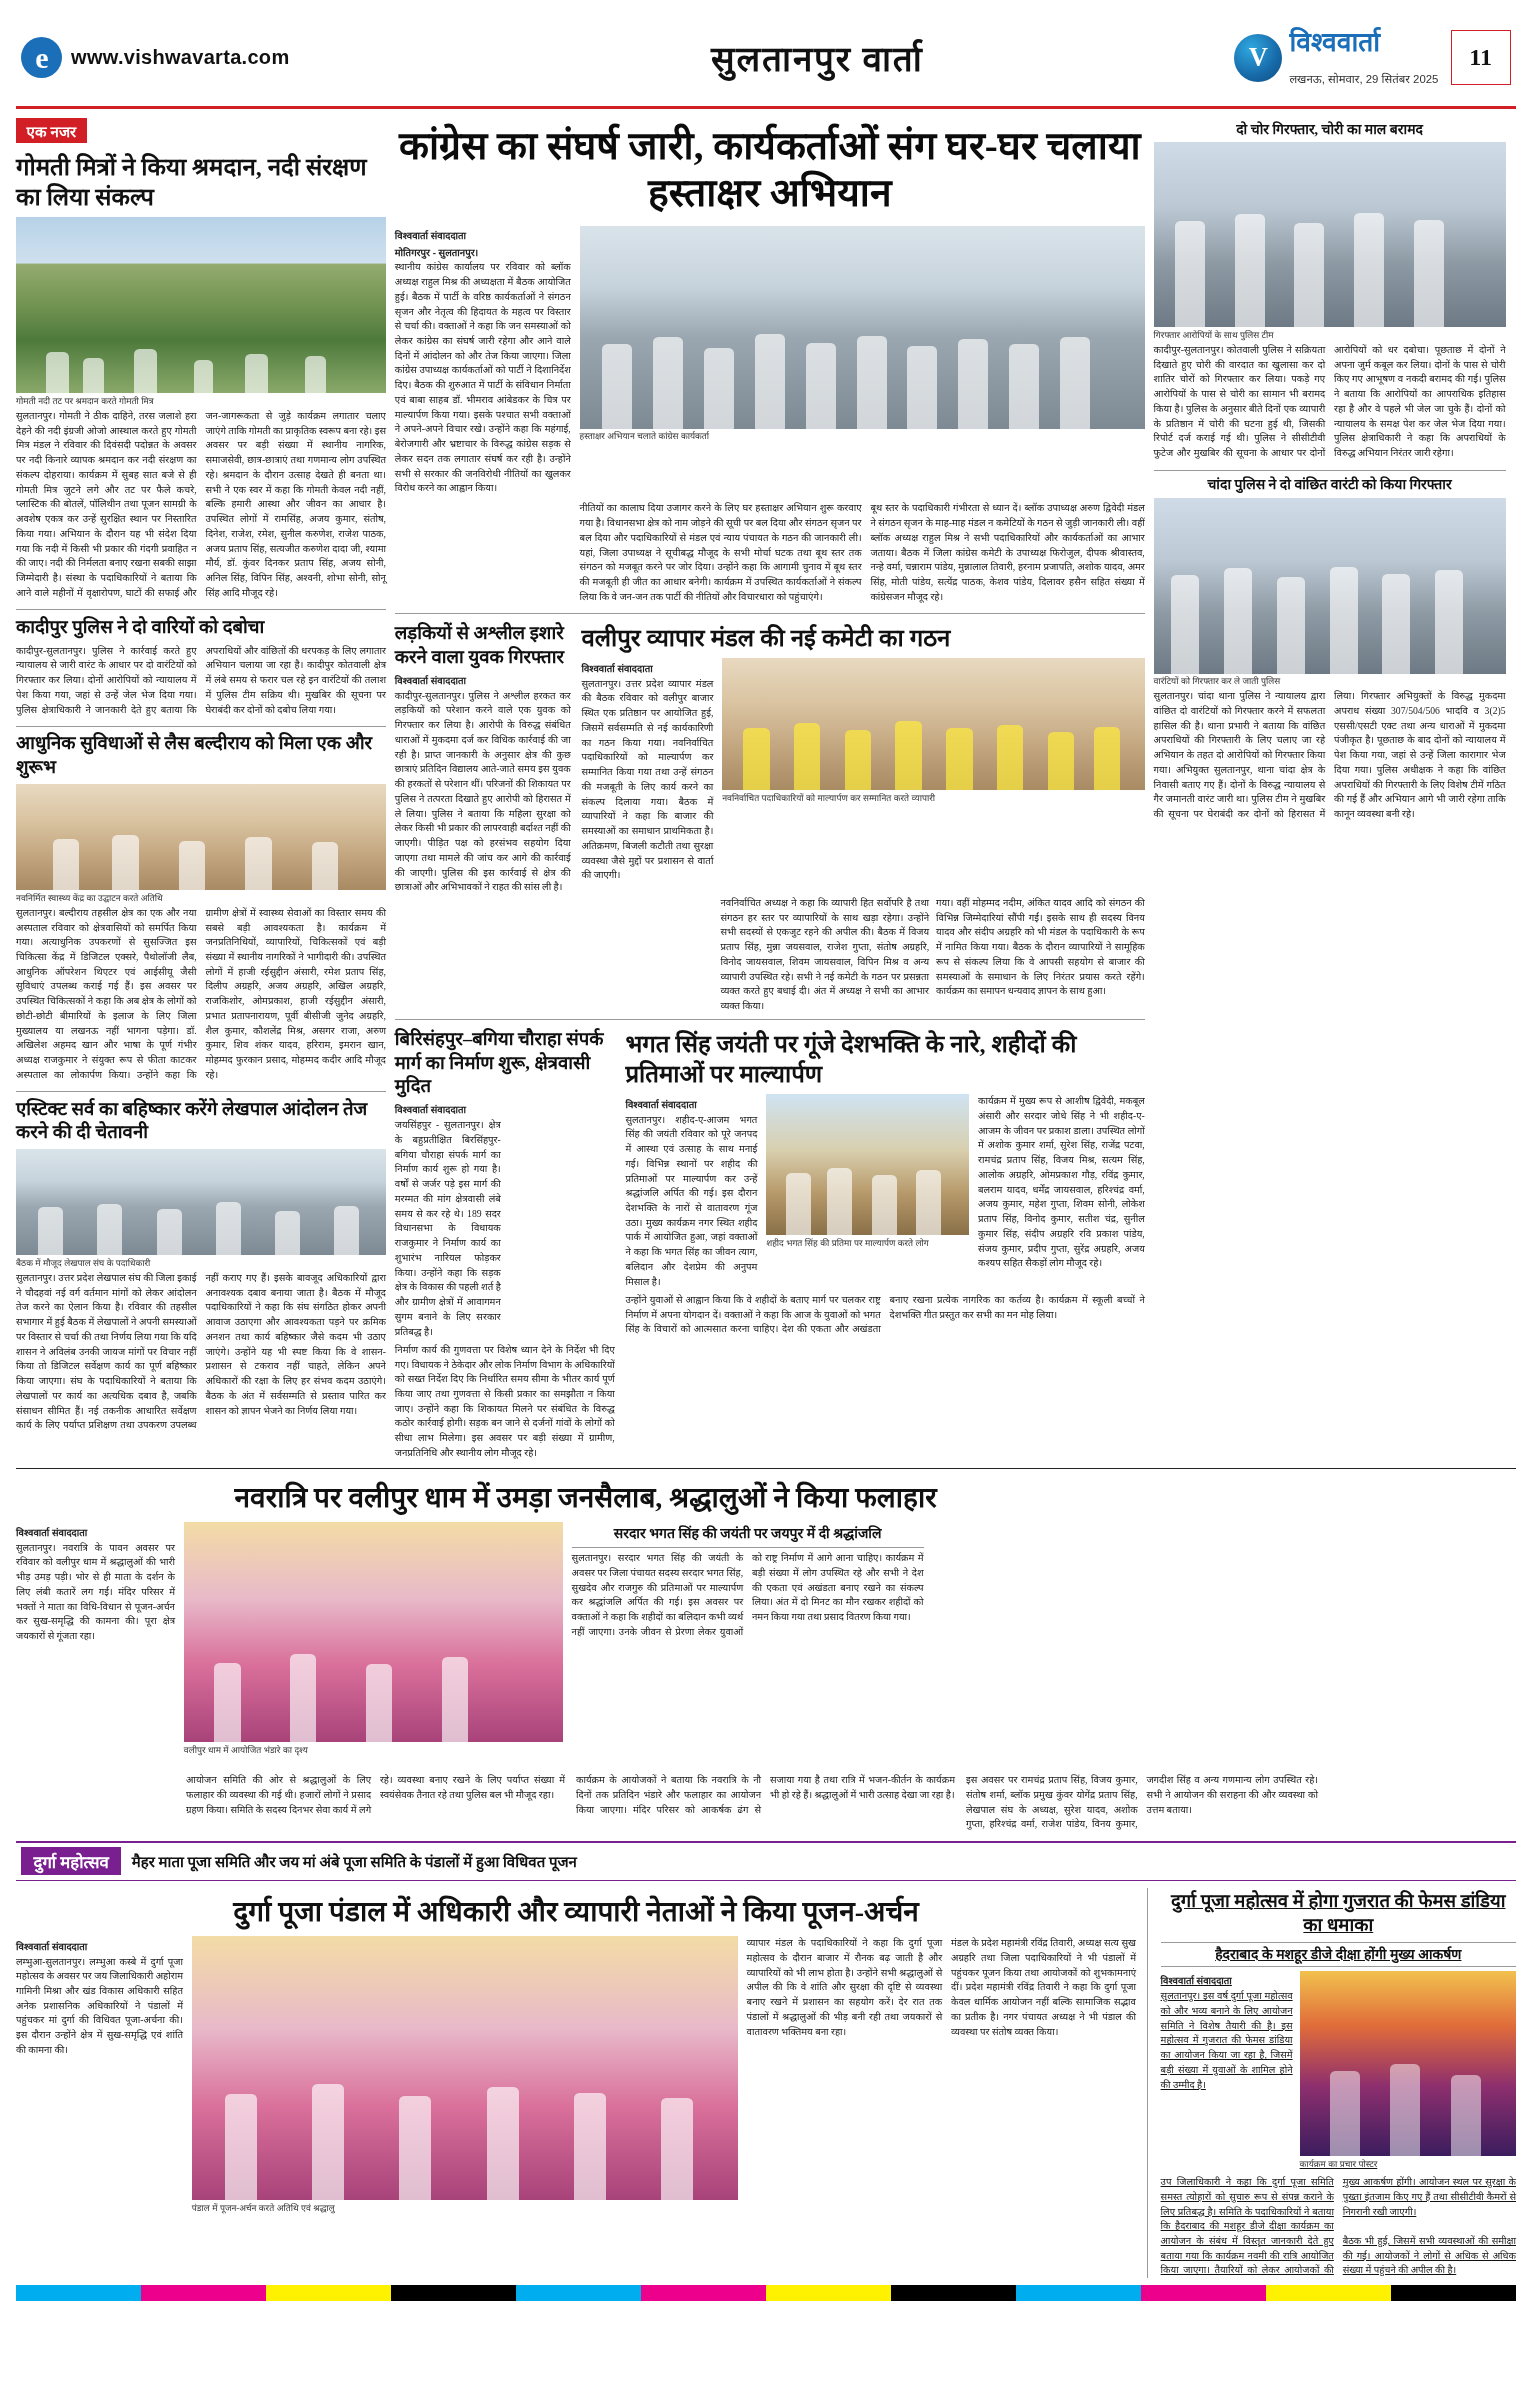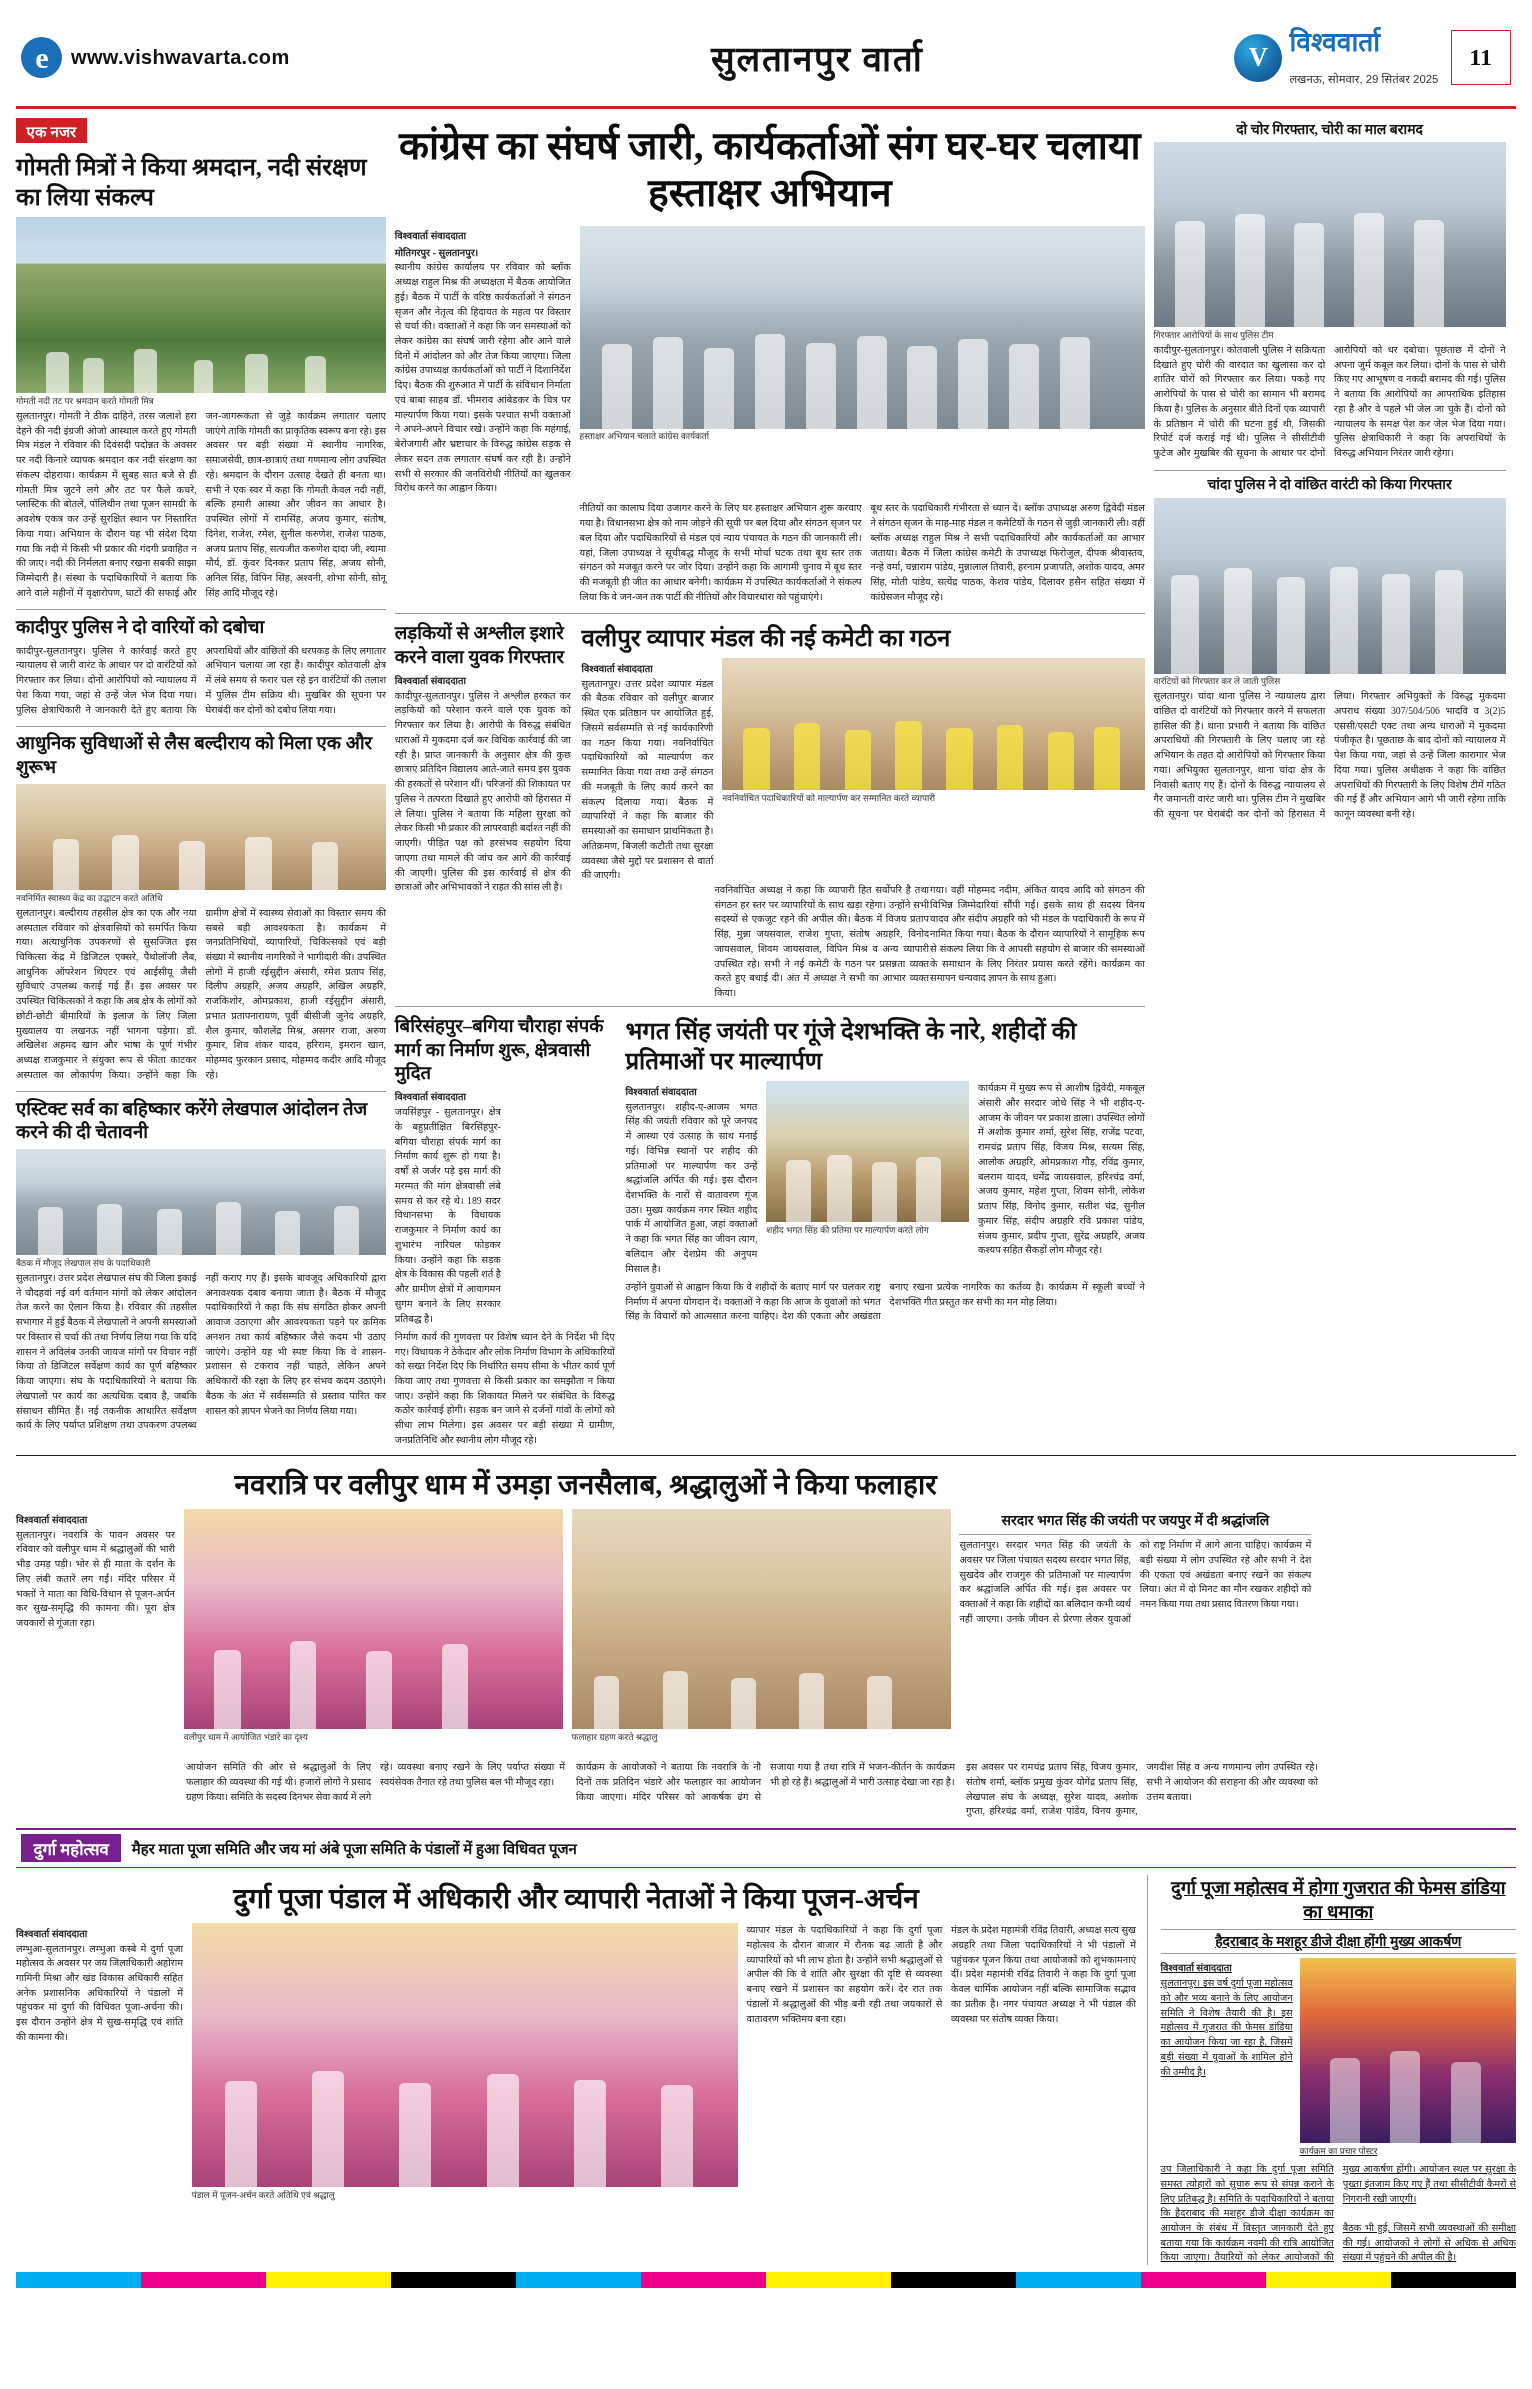--- a/index.html
+++ b/index.html
@@ -298,21 +298,21 @@
                 <div class="ph-fig" style="left:29%;width:26.4px;height:60px;background:rgba(255,235,60,.7)"></div>
                 <div class="ph-fig" style="left:41%;width:26.4px;height:69px;background:rgba(255,235,60,.7)"></div>
                 <div class="ph-fig" style="left:53%;width:26.4px;height:62px;background:rgba(255,235,60,.7)"></div>
                 <div class="ph-fig" style="left:65%;width:26.4px;height:65px;background:rgba(255,235,60,.7)"></div>
                 <div class="ph-fig" style="left:77%;width:26.4px;height:58px;background:rgba(255,235,60,.7)"></div>
                 <div class="ph-fig" style="left:88%;width:26.4px;height:63px;background:rgba(255,235,60,.7)"></div>
               </div>
               <div class="caption">नवनिर्वाचित पदाधिकारियों को माल्यार्पण कर सम्मानित करते व्यापारी</div>
             </div>
           </div>
-          <div style="display:flex; gap:1px; margin-top:0;">
+          <div style="display:flex; gap:7px; margin-top:13px;">
             <div style="width:132px" class="body-txt"></div>
             <div style="flex:1" class="body-txt">नवनिर्वाचित अध्यक्ष ने कहा कि व्यापारी हित सर्वोपरि है तथा संगठन हर स्तर पर व्यापारियों के साथ खड़ा रहेगा। उन्होंने सभी सदस्यों से एकजुट रहने की अपील की। बैठक में विजय प्रताप सिंह, मुन्ना जयसवाल, राजेश गुप्ता, संतोष अग्रहरि, विनोद जायसवाल, शिवम जायसवाल, विपिन मिश्र व अन्य व्यापारी उपस्थित रहे। सभी ने नई कमेटी के गठन पर प्रसन्नता व्यक्त करते हुए बधाई दी। अंत में अध्यक्ष ने सभी का आभार व्यक्त किया।</div>
             <div style="flex:1" class="body-txt">गया। वहीं मोहम्मद नदीम, अंकित यादव आदि को संगठन की विभिन्न जिम्मेदारियां सौंपी गईं। इसके साथ ही सदस्य विनय यादव और संदीप अग्रहरि को भी मंडल के पदाधिकारी के रूप में नामित किया गया। बैठक के दौरान व्यापारियों ने सामूहिक रूप से संकल्प लिया कि वे आपसी सहयोग से बाजार की समस्याओं के समाधान के लिए निरंतर प्रयास करते रहेंगे। कार्यक्रम का समापन धन्यवाद ज्ञापन के साथ हुआ।</div>
           </div>
         </div>
       </div>
 
       <div class="hr-thin"></div>
 
       <div style="display:flex; gap:10.6px;">
@@ -397,30 +397,20 @@
       </div>
       <div style="width:379px">
         <div class="photo ph-pandal" style="height:220px">
           <div class="ph-fig" style="left:8%;width:26.4px;height:79px"></div>
           <div class="ph-fig" style="left:28%;width:26.4px;height:88px"></div>
           <div class="ph-fig" style="left:48%;width:26.4px;height:78px"></div>
           <div class="ph-fig" style="left:68%;width:26.4px;height:85px"></div>
         </div>
         <div class="caption">वलीपुर धाम में आयोजित भंडारे का दृश्य</div>
       </div>
-      <div style="width:379px">
-        <div class="photo ph-event" style="height:220px">
-          <div class="ph-fig" style="left:6%;width:25px;height:53px"></div>
-          <div class="ph-fig" style="left:24%;width:25px;height:58px"></div>
-          <div class="ph-fig" style="left:42%;width:25px;height:51px"></div>
-          <div class="ph-fig" style="left:60%;width:25px;height:56px"></div>
-          <div class="ph-fig" style="left:78%;width:25px;height:53px"></div>
-        </div>
-        <div class="caption">फलाहार ग्रहण करते श्रद्धालु</div>
-      </div>
       <div style="width:352px">
         <div class="hl-sm" style="text-align:center;border-bottom:0.9px solid #999;padding-bottom:3.5px">सरदार भगत सिंह की जयंती पर जयपुर में दी श्रद्धांजलि</div>
         <div class="body-txt cols2">सुलतानपुर। सरदार भगत सिंह की जयंती के अवसर पर जिला पंचायत सदस्य सरदार भगत सिंह, सुखदेव और राजगुरु की प्रतिमाओं पर माल्यार्पण कर श्रद्धांजलि अर्पित की गई। इस अवसर पर वक्ताओं ने कहा कि शहीदों का बलिदान कभी व्यर्थ नहीं जाएगा। उनके जीवन से प्रेरणा लेकर युवाओं को राष्ट्र निर्माण में आगे आना चाहिए। कार्यक्रम में बड़ी संख्या में लोग उपस्थित रहे और सभी ने देश की एकता एवं अखंडता बनाए रखने का संकल्प लिया। अंत में दो मिनट का मौन रखकर शहीदों को नमन किया गया तथा प्रसाद वितरण किया गया।</div>
       </div>
     </div>
     <div style="display:flex; gap:11px; margin-top:15px;">
       <div style="width:159px" class="body-txt"></div>
       <div style="width:379px" class="body-txt cols2">आयोजन समिति की ओर से श्रद्धालुओं के लिए फलाहार की व्यवस्था की गई थी। हजारों लोगों ने प्रसाद ग्रहण किया। समिति के सदस्य दिनभर सेवा कार्य में लगे रहे। व्यवस्था बनाए रखने के लिए पर्याप्त संख्या में स्वयंसेवक तैनात रहे तथा पुलिस बल भी मौजूद रहा।</div>
       <div style="width:379px" class="body-txt cols2">कार्यक्रम के आयोजकों ने बताया कि नवरात्रि के नौ दिनों तक प्रतिदिन भंडारे और फलाहार का आयोजन किया जाएगा। मंदिर परिसर को आकर्षक ढंग से सजाया गया है तथा रात्रि में भजन-कीर्तन के कार्यक्रम भी हो रहे हैं। श्रद्धालुओं में भारी उत्साह देखा जा रहा है।</div>
       <div style="width:352px" class="body-txt cols2">इस अवसर पर रामचंद्र प्रताप सिंह, विजय कुमार, संतोष शर्मा, ब्लॉक प्रमुख कुंवर योगेंद्र प्रताप सिंह, लेखपाल संघ के अध्यक्ष, सुरेश यादव, अशोक गुप्ता, हरिश्चंद्र वर्मा, राजेश पांडेय, विनय कुमार, जगदीश सिंह व अन्य गणमान्य लोग उपस्थित रहे। सभी ने आयोजन की सराहना की और व्यवस्था को उत्तम बताया।</div>

